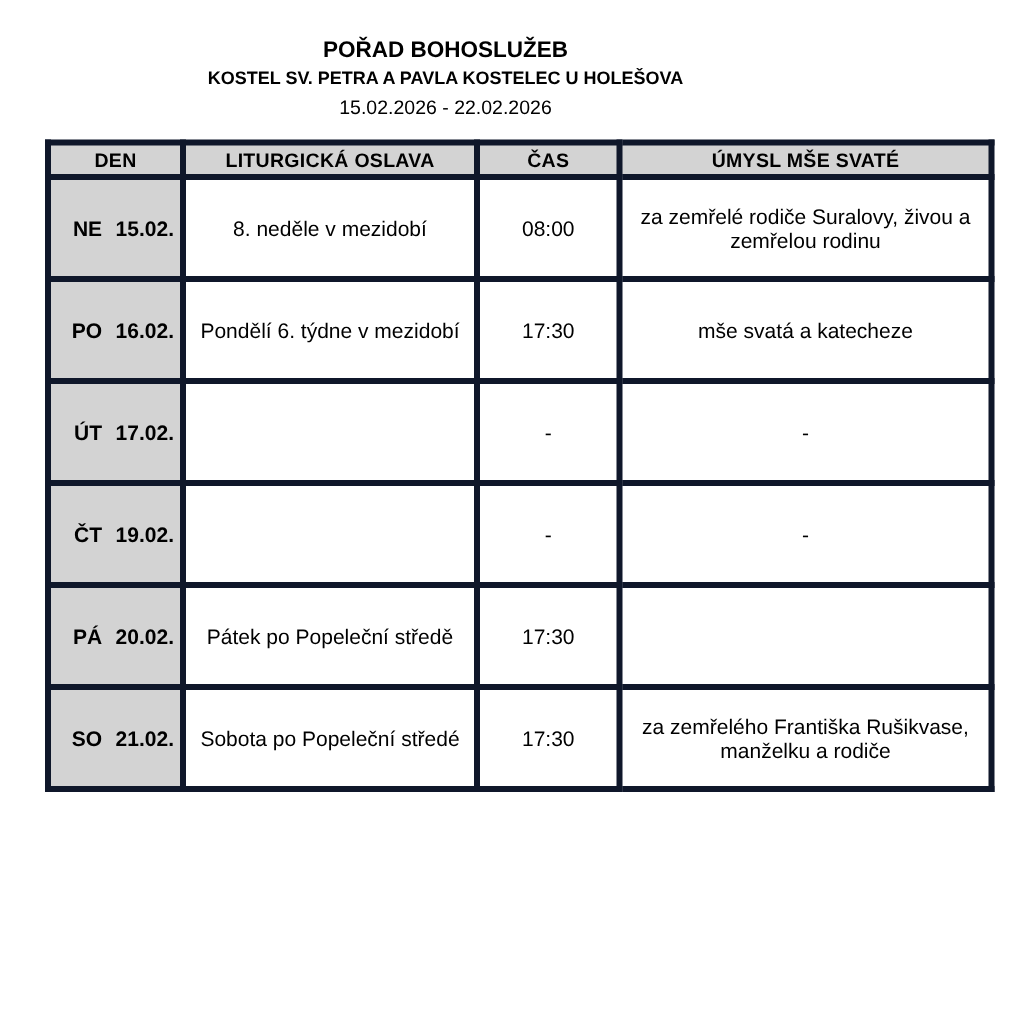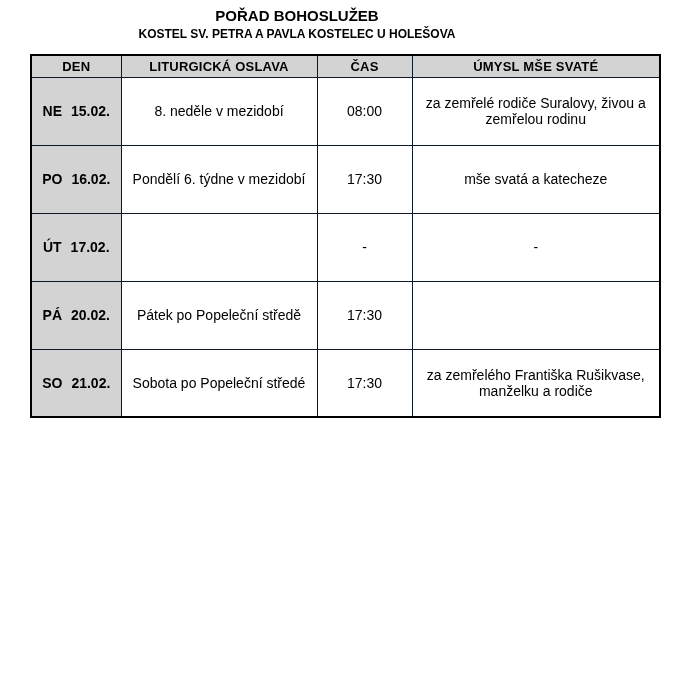--- a/index.html
+++ b/index.html
@@ -7,21 +7,21 @@
     padding: 0;
     background: #ffffff;
     font-family: "Liberation Sans", "DejaVu Sans", sans-serif;
     color: #000000;
   }
   .page {
     width: 594px;
     height: 675px;
     background: #ffffff;
     box-sizing: border-box;
-    padding-top: 6px;
+    padding-top: 24px;
   }
   .titles {
     text-align: center;
     line-height: 1.35;
   }
   .title-main {
     font-size: 15px;
     font-weight: bold;
   }
   .title-sub {
@@ -35,38 +35,38 @@
   }
   table.schedule {
     border-collapse: collapse;
     table-layout: fixed;
     width: 629px;
     margin: 12px 0 0 30px;
     border: 2px solid #000000;
   }
   table.schedule th,
   table.schedule td {
-    border: 1px solid #0f172a;
+    border: 4px solid #0f172a;
     font-size: 14px;
     vertical-align: middle;
     box-sizing: border-box;
     padding: 2px 4px;
   }
   table.schedule th {
     background: #d3d3d3;
     font-weight: bold;
     font-size: 13px;
     height: 22px;
     text-align: center;
     letter-spacing: 0.2px;
   }
   td.day-cell {
     background: #d3d3d3;
     font-weight: bold;
-    text-align: center;
+    text-align: right;
     padding-left: 6px;
     white-space: nowrap;
   }
   td.day-cell .day-abbrev {
     display: inline-block;
     margin-right: 9px;
   }
   td.center-cell {
     text-align: center;
   }
@@ -79,20 +79,21 @@
   .col-umysl { width: 248px; }
 </style>
 </head>
 <body>
 
 <div class="page">
 
   <div class="titles">
     <div class="title-main">POŘAD BOHOSLUŽEB</div>
     <div class="title-sub">KOSTEL SV. PETRA A PAVLA KOSTELEC U HOLEŠOVA</div>
+    <div class="title-dates">15.02.2026 - 22.02.2026</div>
   </div>
 
   <table class="schedule">
     <colgroup>
       <col class="col-den">
       <col class="col-osl">
       <col class="col-cas">
       <col class="col-umysl">
     </colgroup>
     <thead>
@@ -123,20 +124,28 @@
       <tr class="data-row">
         <td class="day-cell">
           <span class="day-abbrev">ÚT</span><span>17.02.</span>
         </td>
         <td class="center-cell"></td>
         <td class="center-cell">-</td>
         <td class="center-cell">-</td>
       </tr>
       <tr class="data-row">
         <td class="day-cell">
+          <span class="day-abbrev">ČT</span><span>19.02.</span>
+        </td>
+        <td class="center-cell"></td>
+        <td class="center-cell">-</td>
+        <td class="center-cell">-</td>
+      </tr>
+      <tr class="data-row">
+        <td class="day-cell">
           <span class="day-abbrev">PÁ</span><span>20.02.</span>
         </td>
         <td class="center-cell">Pátek po Popeleční středě</td>
         <td class="center-cell">17:30</td>
         <td class="center-cell"></td>
       </tr>
       <tr class="data-row">
         <td class="day-cell">
           <span class="day-abbrev">SO</span><span>21.02.</span>
         </td>

